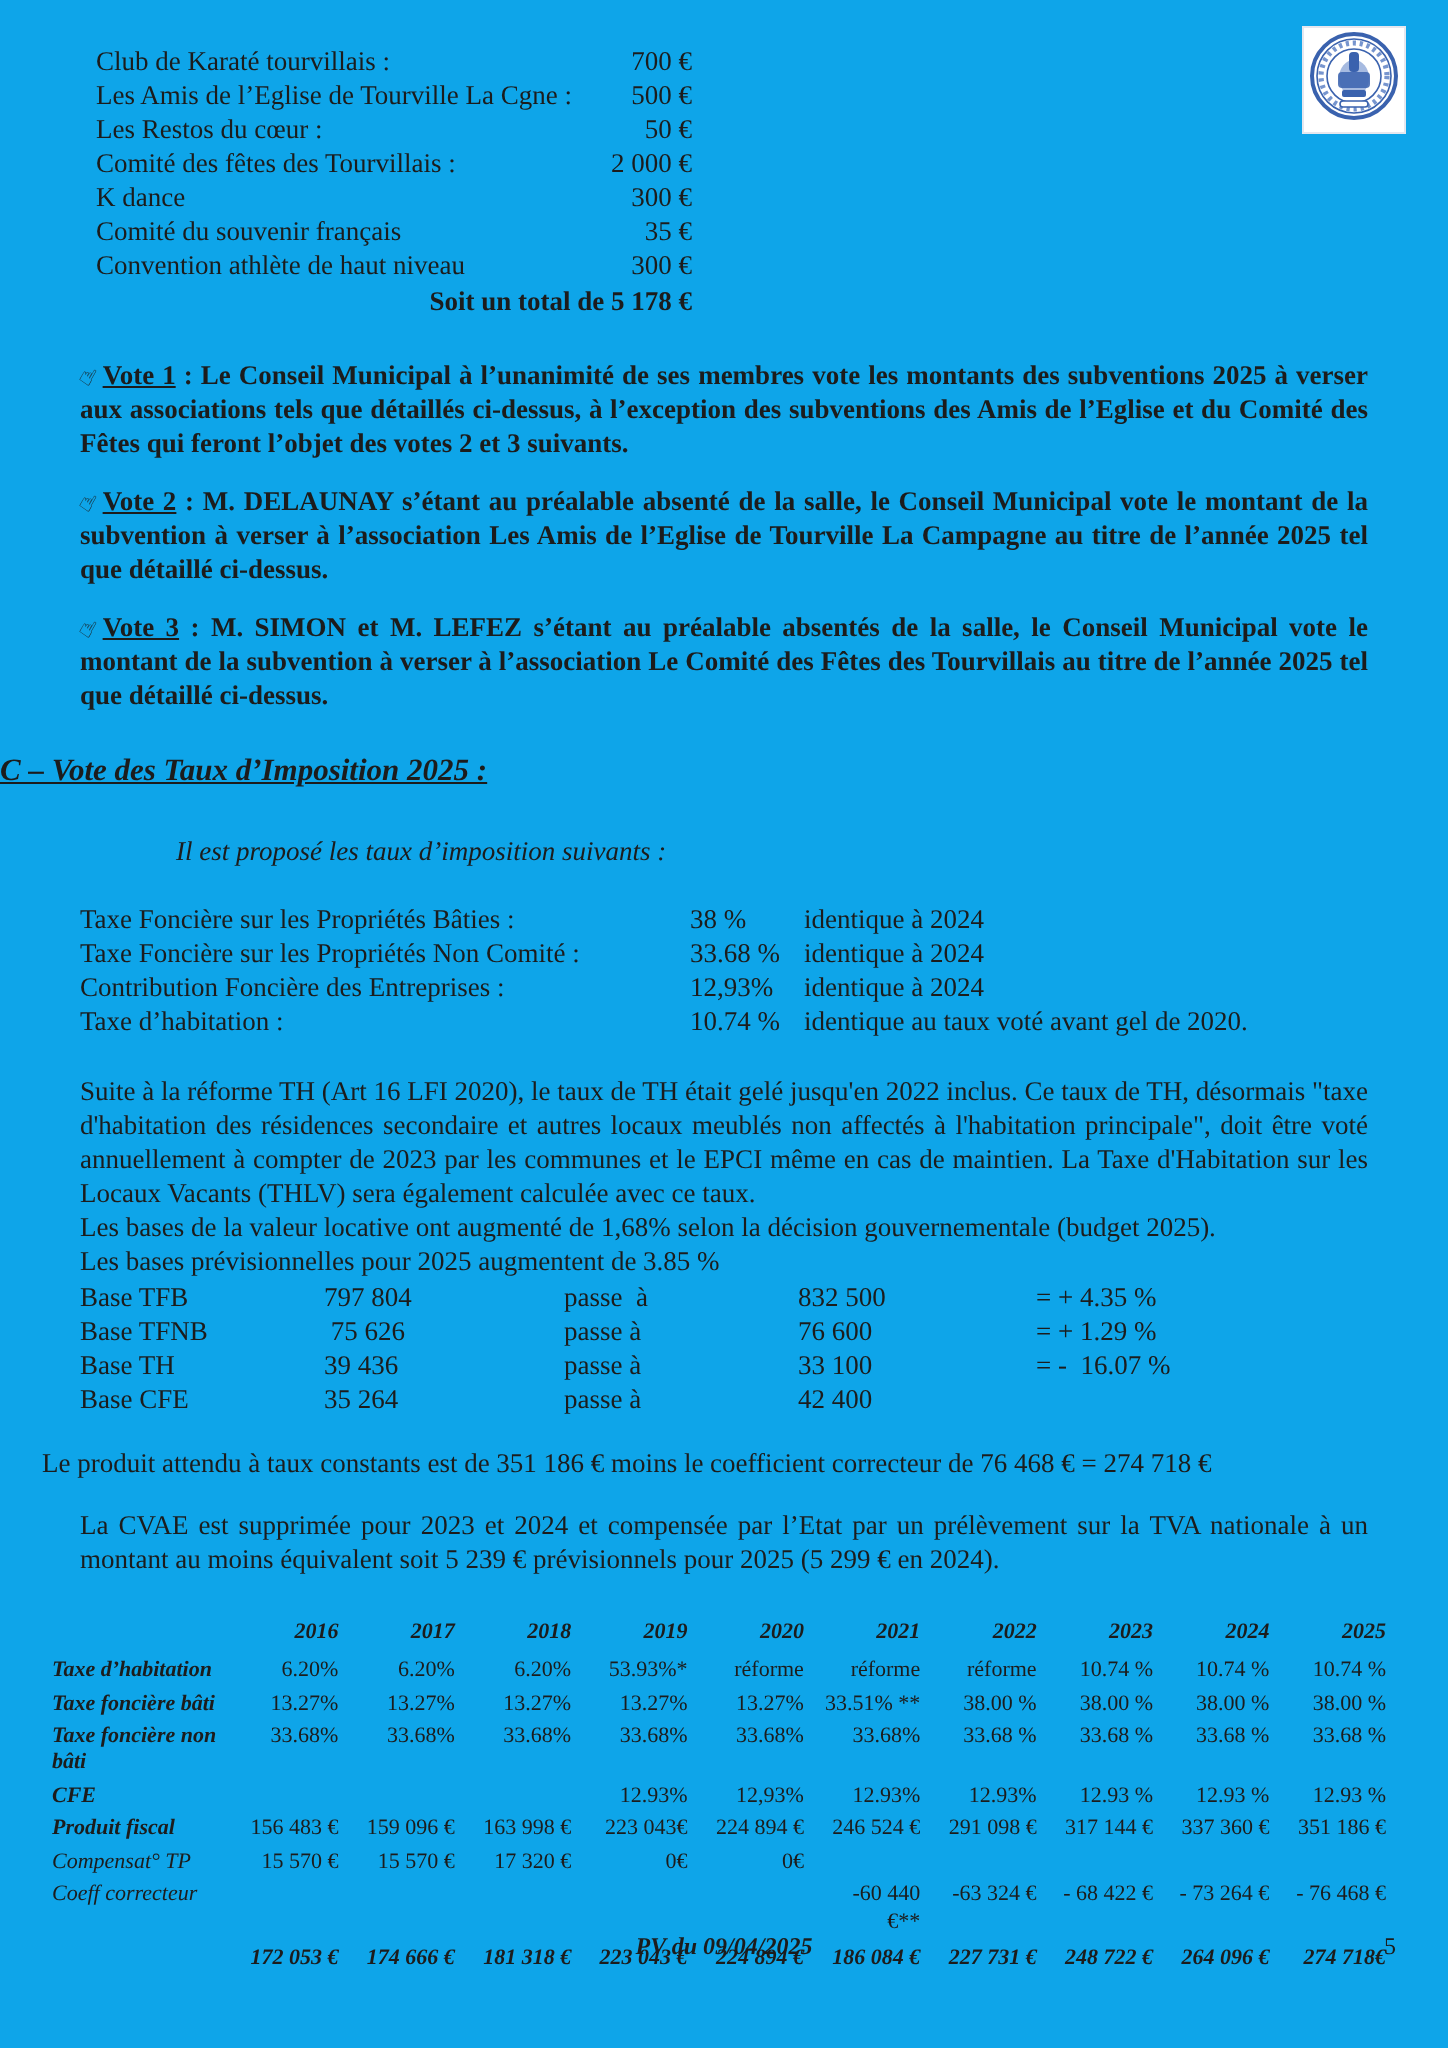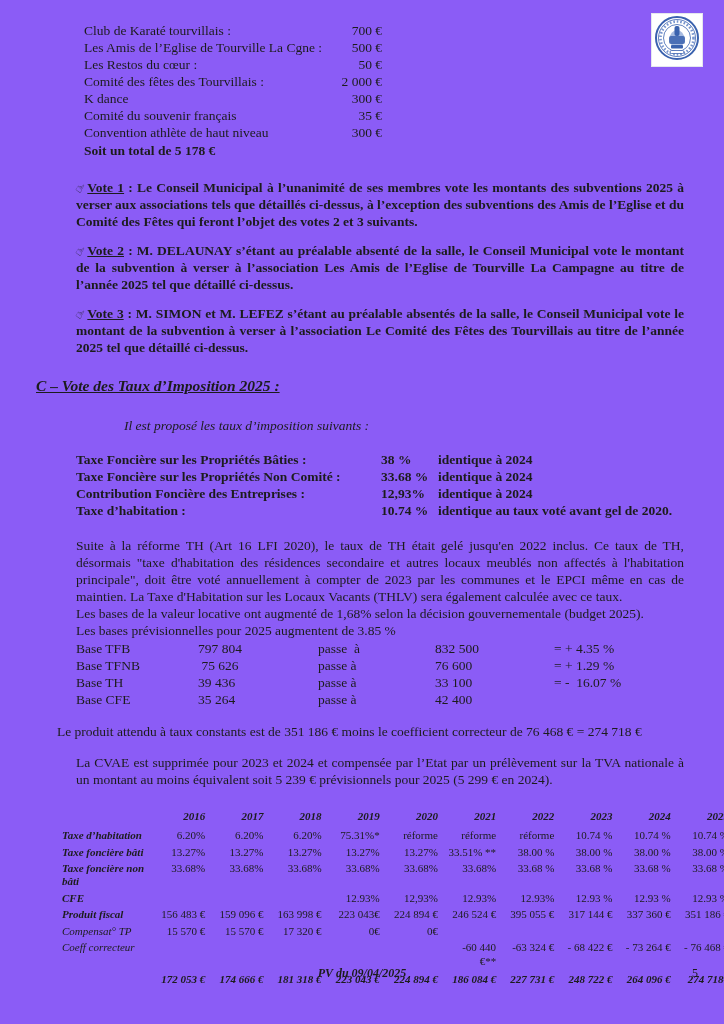--- a/index.html
+++ b/index.html
@@ -1,38 +1,38 @@
 <!DOCTYPE html>
 <html><head>
 <meta charset="utf-8">
 <style>
   html,body{margin:0;padding:0;background:#888;}
   .page{
-    position:relative;width:724px;height:1024px;background:#8b5cf6;
+    position:relative;width:724px;height:1024px;background:#0ea5e9;
     font-family:"Liberation Serif","DejaVu Serif",serif;
     color:#1c1c1c;font-size:13.5px;line-height:1.26;overflow:hidden;
-    margin:0 auto;box-sizing:border-box;padding-top:22px;padding-left:36px;
+    margin:0 auto;box-sizing:border-box;padding-top:22px;
   }
   
   .seal{position:absolute;top:13px;right:21px;width:50px;height:52px;
         border:1px solid #e4e7ef;display:flex;align-items:flex-start;justify-content:center;background:#fff;}
   
   .sublist{margin-left:48px;width:298px;}
   .sub-row{display:flex;justify-content:space-between;}
-  .sub-total{font-weight:bold;text-align:left;margin-top:1px;}
+  .sub-total{font-weight:bold;text-align:right;margin-top:1px;}
   
   .vote-par{font-weight:bold;text-align:justify;margin:12px 40px 0 40px;}
   .manicule{display:inline-block;font-family:"DejaVu Sans",sans-serif;font-weight:normal;
             transform:rotate(30deg);font-size:12px;margin-right:4px;}
   .u{text-decoration:underline;}
   
   .heading{text-align:left;font-weight:bold;font-style:italic;font-size:15.5px;margin-top:20px;}
   .intro{margin:21px 0 0 88px;font-style:italic;}
   
-  .rates{margin:17px 0 0 40px;font-weight:bold;}
+  .rates{margin:17px 0 0 40px;}
   .rate-row{display:flex;}
   .rate-label{width:305px;}
   .rate-value{width:57px;white-space:pre;}
   
   .par{margin:16px 40px 0 40px;text-align:justify;}
   .tight{margin:0 40px 0 40px;text-align:left;}
   
   .bases{margin:1px 0 0 40px;}
   .base-row{display:grid;grid-template-columns:90px 88px 85px 87px auto;gap:32px;}
   .base-row span{white-space:pre;}
@@ -198,21 +198,21 @@
           <td>2022</td>
           <td>2023</td>
           <td>2024</td>
           <td>2025</td>
         </tr>
         <tr>
           <td class="rowlabel">Taxe d’habitation</td>
           <td>6.20%</td>
           <td>6.20%</td>
           <td>6.20%</td>
-          <td>75.31%*</td>
+          <td>53.93%*</td>
           <td>réforme</td>
           <td>réforme</td>
           <td>réforme</td>
           <td>10.74 %</td>
           <td>10.74 %</td>
           <td>10.74 %</td>
         </tr>
         <tr>
           <td class="rowlabel">Taxe foncière bâti</td>
           <td>13.27%</td>
@@ -253,21 +253,21 @@
           <td>12.93 %</td>
         </tr>
         <tr>
           <td class="rowlabel">Produit fiscal</td>
           <td>156 483 €</td>
           <td>159 096 €</td>
           <td>163 998 €</td>
           <td>223 043€</td>
           <td>224 894 €</td>
           <td>246 524 €</td>
-          <td>395 055 €</td>
+          <td>291 098 €</td>
           <td>317 144 €</td>
           <td>337 360 €</td>
           <td>351 186 €</td>
         </tr>
         <tr class="light">
           <td class="rowlabel">Compensat° TP</td>
           <td>15 570 €</td>
           <td>15 570 €</td>
           <td>17 320 €</td>
           <td>0€</td>

